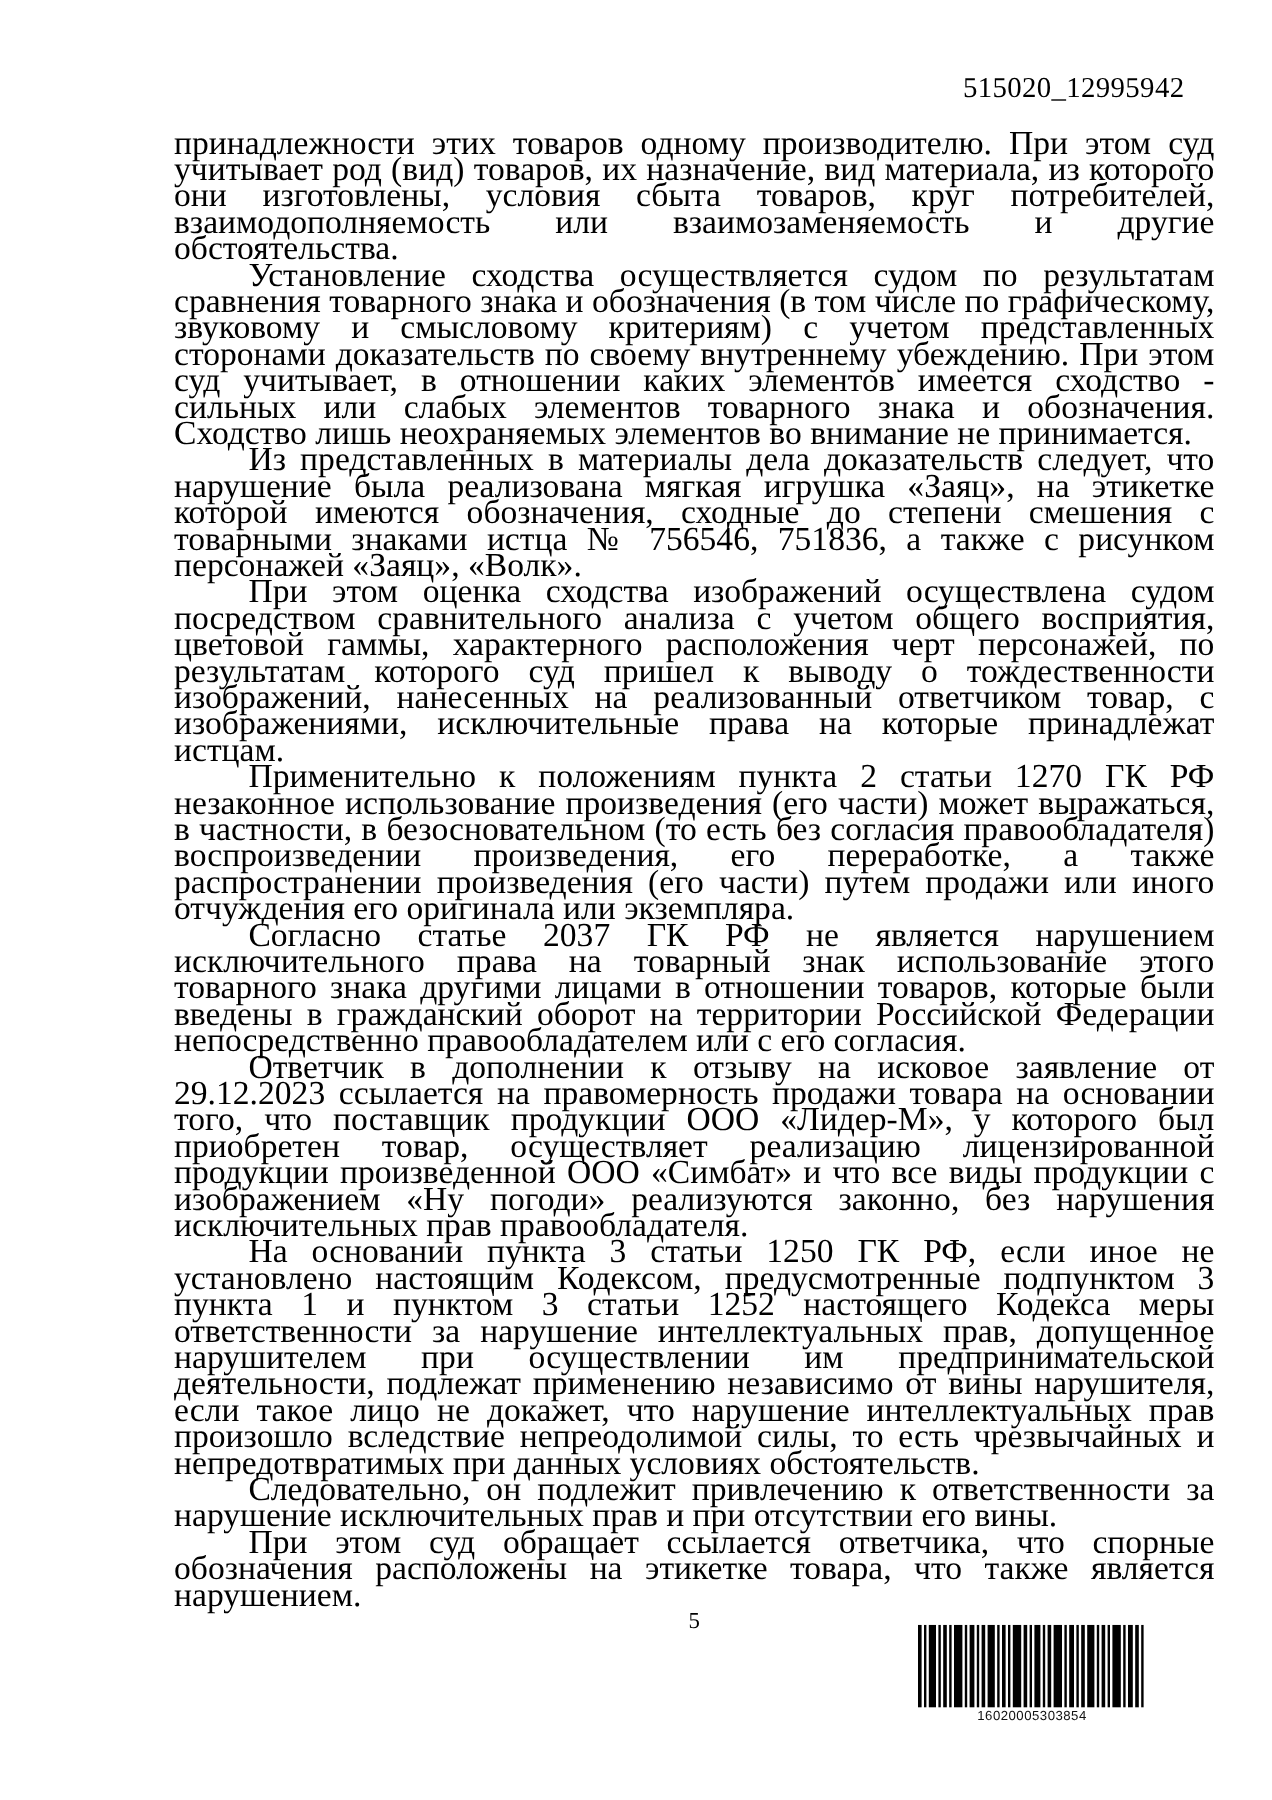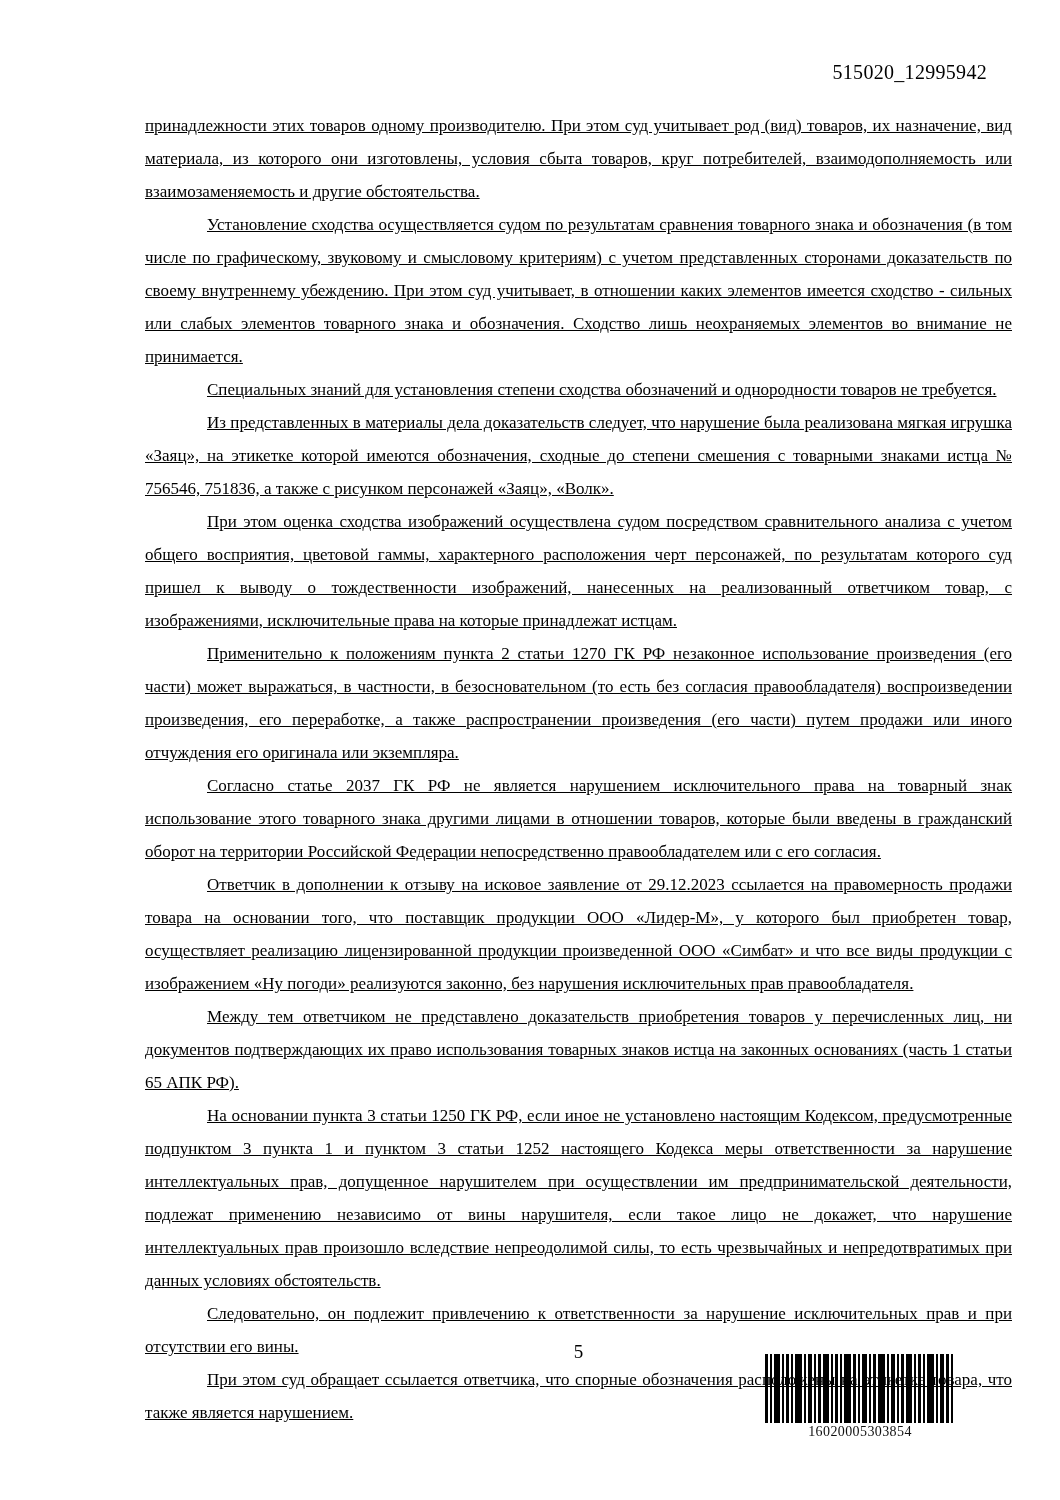--- a/index.html
+++ b/index.html
@@ -10,81 +10,78 @@
     position: relative;
     font-family: "Liberation Serif", serif;
     color: #000000;
     overflow: hidden;
   }
   .page { position: absolute; inset: 0; }
   .ref {
     position: absolute;
     top: 61px;
     right: 73px;
-    font-size: 20px;
+    font-size: 24px;
     letter-spacing: 0.3px;
     white-space: nowrap;
   }
   .text {
     position: absolute;
     left: 145px;
     top: 109px;
     width: 867px;
   }
   .text p {
     margin: 0;
     text-align: justify;
     text-indent: 62px;
-    font-size: 17px;
-    line-height: 33px;
-    text-decoration: underline;
+    font-size: 28px;
+    line-height: 22px;
   }
   .text p.first { text-indent: 0; }
   .pageno {
     position: absolute;
     top: 1341px;
     left: 145px;
     width: 867px;
     text-align: center;
     font-size: 19px;
   }
   .barcode {
     position: absolute;
     left: 765px;
     top: 1354px;
     width: 190px;
     text-align: center;
   }
   .barcode svg { display: block; width: 190px; height: 69px; }
   .barcode-num {
-    font-family: Liberation Serif, serif;
-    font-size: 14px;
+    font-family: Liberation Sans, sans-serif;
+    font-size: 11px;
     letter-spacing: 0.4px;
     margin-top: 1px;
     color: #111111;
     white-space: nowrap;
   }
 </style>
 </head>
 <body>
 
 <div class="page">
 
   <div class="ref">515020_12995942</div>
 
   <div class="text">
     <p class="first">принадлежности этих товаров одному производителю. При этом суд учитывает род (вид) товаров, их назначение, вид материала, из которого они изготовлены, условия сбыта товаров, круг потребителей, взаимодополняемость или взаимозаменяемость и другие обстоятельства.</p>
     <p>Установление сходства осуществляется судом по результатам сравнения товарного знака и обозначения (в том числе по графическому, звуковому и смысловому критериям) с учетом представленных сторонами доказательств по своему внутреннему убеждению. При этом суд учитывает, в отношении каких элементов имеется сходство - сильных или слабых элементов товарного знака и обозначения. Сходство лишь неохраняемых элементов во внимание не принимается.</p>
-    <p>Специальных знаний для установления степени сходства обозначений и однородности товаров не требуется.</p>
     <p>Из представленных в материалы дела доказательств следует, что нарушение была реализована мягкая игрушка «Заяц», на этикетке которой имеются обозначения, сходные до степени смешения с товарными знаками истца № 756546, 751836, а также с рисунком персонажей «Заяц», «Волк».</p>
     <p>При этом оценка сходства изображений осуществлена судом посредством сравнительного анализа с учетом общего восприятия, цветовой гаммы, характерного расположения черт персонажей, по результатам которого суд пришел к выводу о тождественности изображений, нанесенных на реализованный ответчиком товар, с изображениями, исключительные права на которые принадлежат истцам.</p>
     <p>Применительно к положениям пункта 2 статьи 1270 ГК РФ незаконное использование произведения (его части) может выражаться, в частности, в безосновательном (то есть без согласия правообладателя) воспроизведении произведения, его переработке, а также распространении произведения (его части) путем продажи или иного отчуждения его оригинала или экземпляра.</p>
     <p>Согласно статье 2037 ГК РФ не является нарушением исключительного права на товарный знак использование этого товарного знака другими лицами в отношении товаров, которые были введены в гражданский оборот на территории Российской Федерации непосредственно правообладателем или с его согласия.</p>
     <p>Ответчик в дополнении к отзыву на исковое заявление от 29.12.2023 ссылается на правомерность продажи товара на основании того, что поставщик продукции ООО «Лидер-М», у которого был приобретен товар, осуществляет реализацию лицензированной продукции произведенной ООО «Симбат» и что все виды продукции с изображением «Ну погоди» реализуются законно, без нарушения исключительных прав правообладателя.</p>
-    <p>Между тем ответчиком не представлено доказательств приобретения товаров у перечисленных лиц, ни документов подтверждающих их право использования товарных знаков истца на законных основаниях (часть 1 статьи 65 АПК РФ).</p>
     <p>На основании пункта 3 статьи 1250 ГК РФ, если иное не установлено настоящим Кодексом, предусмотренные подпунктом 3 пункта 1 и пунктом 3 статьи 1252 настоящего Кодекса меры ответственности за нарушение интеллектуальных прав, допущенное нарушителем при осуществлении им предпринимательской деятельности, подлежат применению независимо от вины нарушителя, если такое лицо не докажет, что нарушение интеллектуальных прав произошло вследствие непреодолимой силы, то есть чрезвычайных и непредотвратимых при данных условиях обстоятельств.</p>
     <p>Следовательно, он подлежит привлечению к ответственности за нарушение исключительных прав и при отсутствии его вины.</p>
     <p>При этом суд обращает ссылается ответчика, что спорные обозначения расположены на этикетке товара, что также является нарушением.</p>
   </div>
 
   <div class="pageno">5</div>
 
   <div class="barcode">
     <svg viewBox="0 0 190 69" preserveAspectRatio="none" aria-hidden="true">
       <rect x="0" y="0" width="3" height="69" fill="#000"></rect>

